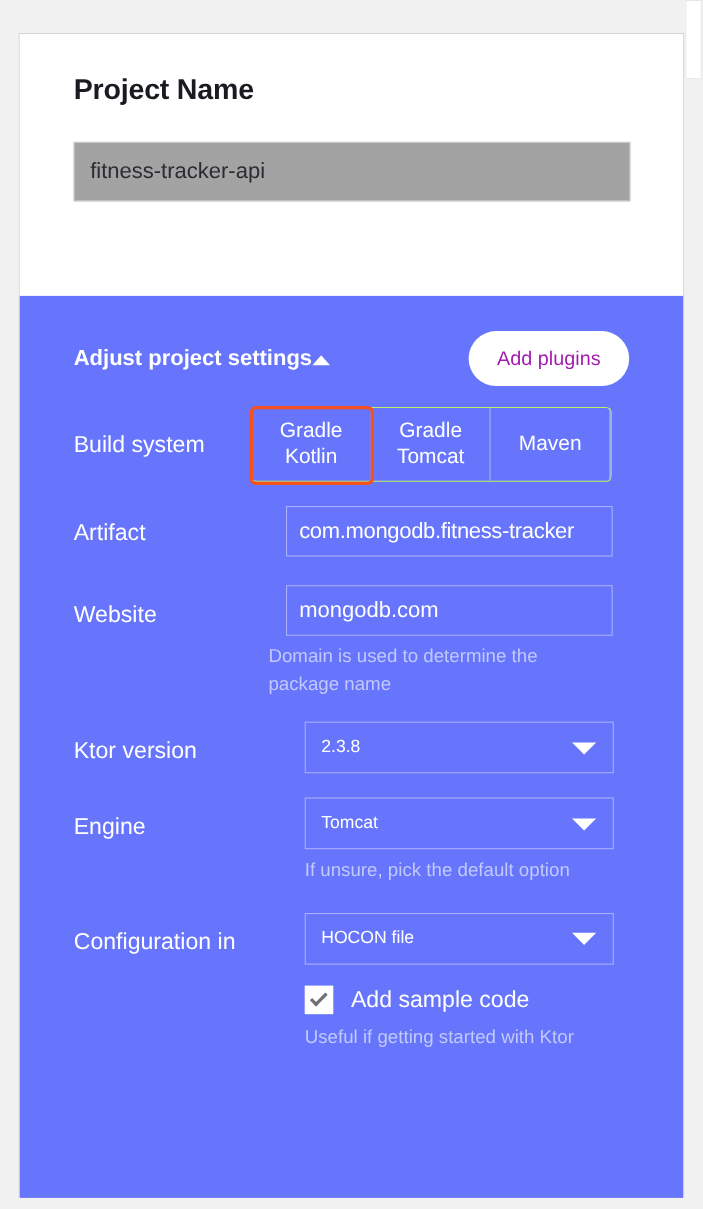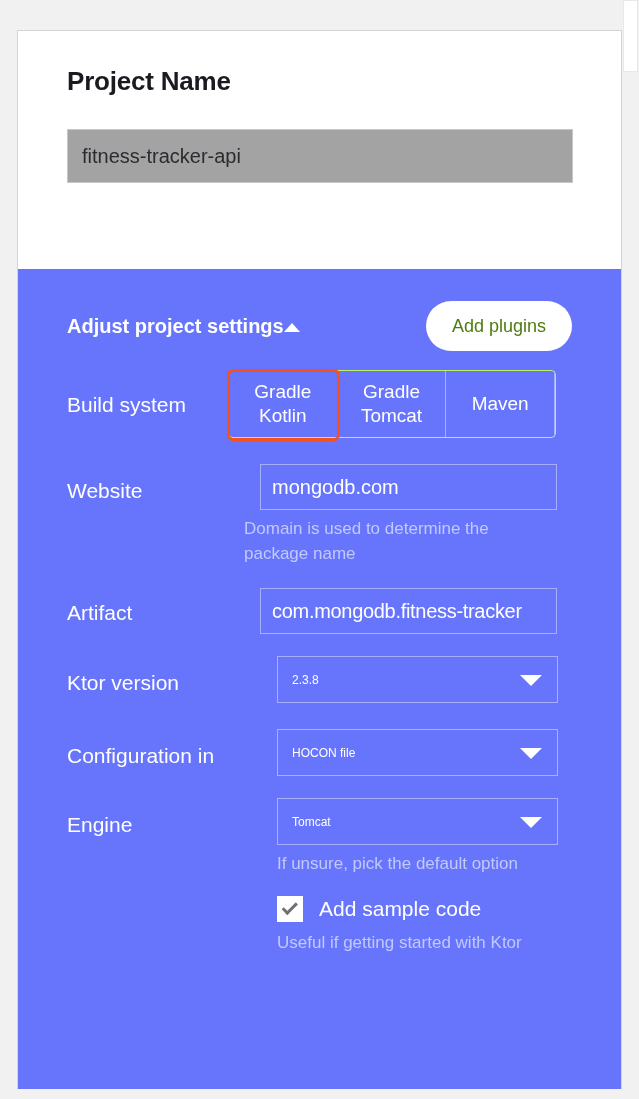--- a/index.html
+++ b/index.html
@@ -100,21 +100,21 @@
   }
   .caret-up {
     width: 0; height: 0;
     border-left: 8px solid transparent;
     border-right: 8px solid transparent;
     border-bottom: 9px solid #ffffff;
     margin-top: 2px;
   }
   .add-plugins {
     background: #ffffff;
-    color: #4d7c0f;
+    color: #a21caf;
     border: none;
     border-radius: 40px;
     height: 50px;
     padding: 0 26px;
     font-size: 18px;
     font-family: "Liberation Sans", sans-serif;
     cursor: pointer;
     white-space: nowrap;
   }
 
@@ -213,21 +213,21 @@
   .select-box {
     position: relative;
     width: 281px;
     height: 47px;
     border: 1px solid #a7b0fc;
     margin-left: 33px;
     display: flex;
     align-items: center;
     padding: 0 14px;
     color: #ffffff;
-    font-size: 12px;
+    font-size: 16px;
     cursor: pointer;
   }
   .caret-down {
     position: absolute;
     right: 15px;
     top: 50%;
     margin-top: -5px;
     width: 0; height: 0;
     border-left: 11px solid transparent;
     border-right: 11px solid transparent;
@@ -317,63 +317,63 @@
               </span>
             </div>
             <div class="seg">
               <span>Maven</span>
             </div>
             <div class="seg-highlight"></div>
           </div>
         </div>
       </div>
 
+      <div class="row row-artifact">
+        <div class="row-label">Artifact</div>
+        <div class="row-control">
+          <input class="text-field-artifact" type="text" value="com.mongodb.fitness-tracker" style="">
+        </div>
+      </div>
+
       <div class="row row-website">
         <div class="row-label">Website</div>
         <div class="row-control">
           <input class="text-field" type="text" value="mongodb.com" style="">
           <div class="hint">Domain is used to determine the package name</div>
-        </div>
-      </div>
-
-      <div class="row row-artifact">
-        <div class="row-label">Artifact</div>
-        <div class="row-control">
-          <input class="text-field-artifact" type="text" value="com.mongodb.fitness-tracker" style="">
         </div>
       </div>
 
       <div class="row row-select">
         <div class="row-label">Ktor version</div>
         <div class="row-control">
           <div class="select-box">
             <span>2.3.8</span>
             <span class="caret-down"></span>
           </div>
         </div>
       </div>
 
+      <div class="row row-select">
+        <div class="row-label">Engine</div>
+        <div class="row-control">
+          <div class="select-box">
+            <span>Tomcat</span>
+            <span class="caret-down"></span>
+          </div>
+          <div class="hint" style="margin-left:33px;">If unsure, pick the default option</div>
+        </div>
+      </div>
+
       <div class="row row-select" style="margin-top:26px;">
         <div class="row-label">Configuration in</div>
         <div class="row-control">
           <div class="select-box">
             <span>HOCON file</span>
             <span class="caret-down"></span>
           </div>
-        </div>
-      </div>
-
-      <div class="row row-select">
-        <div class="row-label">Engine</div>
-        <div class="row-control">
-          <div class="select-box">
-            <span>Tomcat</span>
-            <span class="caret-down"></span>
-          </div>
-          <div class="hint" style="margin-left:33px;">If unsure, pick the default option</div>
         </div>
       </div>
 
       <div class="row row-check">
         <div class="row-label"></div>
         <div class="row-control">
           <div class="check-wrap">
             <span class="checkbox">
               <span class="check-glyph"></span>
             </span>

